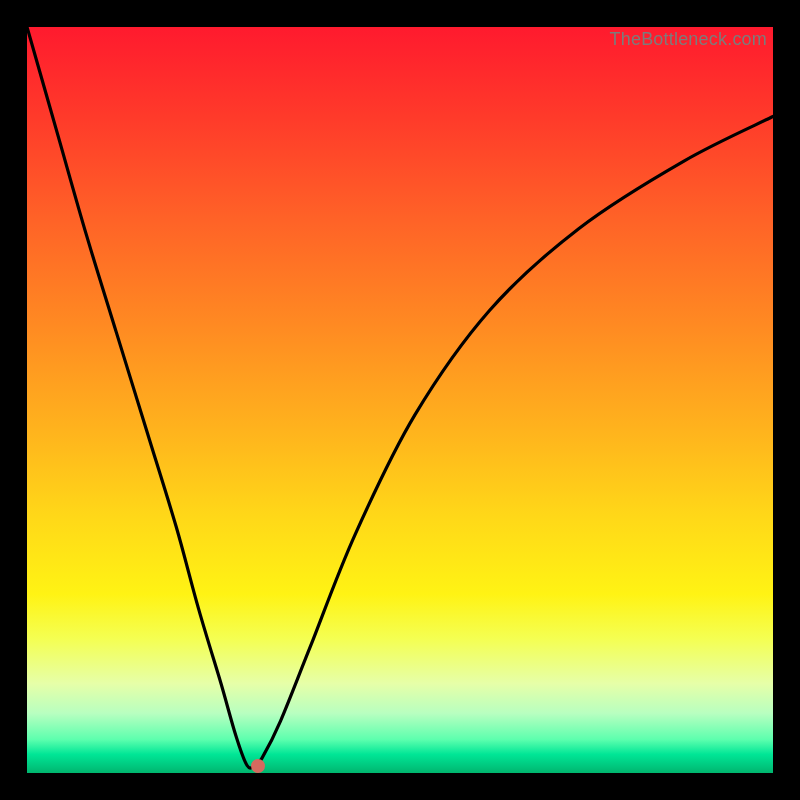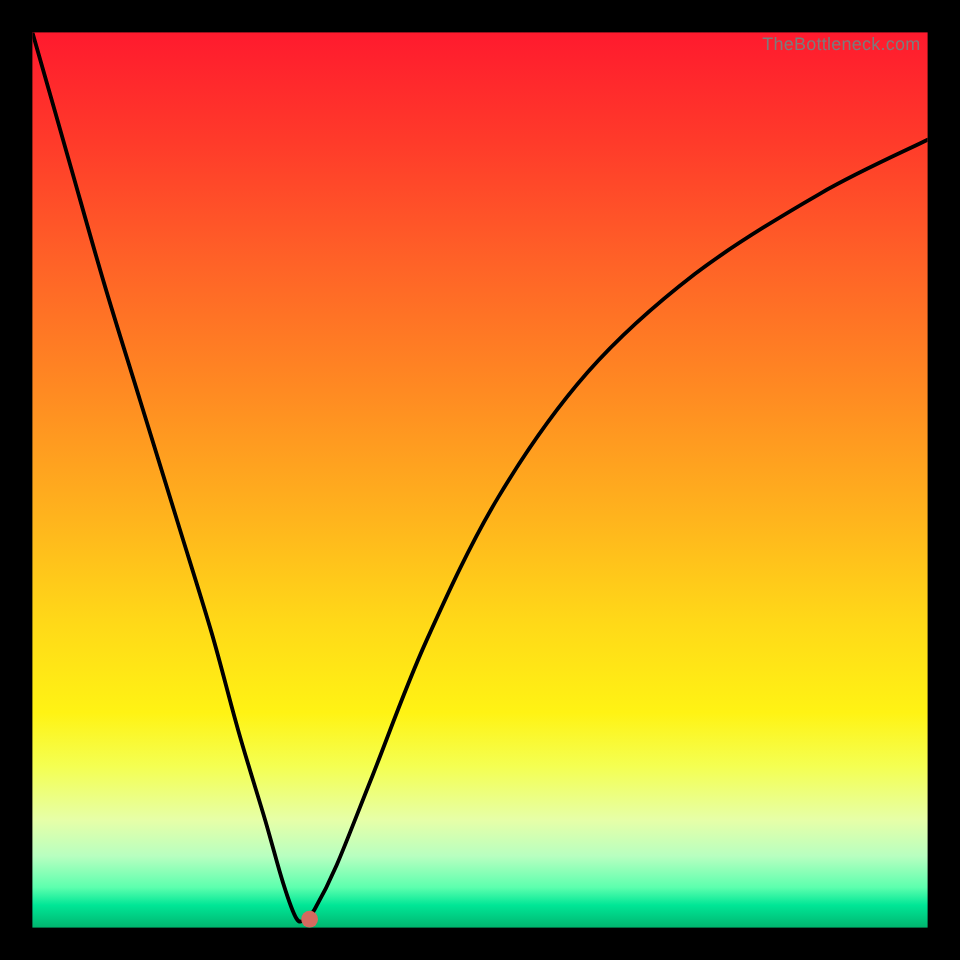--- a/index.html
+++ b/index.html
@@ -32,21 +32,21 @@
       #00e696 97.5%,
       #00c97f 99%,
       #00b56e 100%
     );
   }
   .watermark {
     position: absolute;
     top: 2px;
     right: 6px;
     font-family: Arial, Helvetica, sans-serif;
-    font-size: 15px;
+    font-size: 18px;
     color: #7c7c7c;
     letter-spacing: 0.2px;
     font-weight: 400;
   }
   svg.curve {
     position: absolute;
     left: 0;
     top: 0;
     width: 746px;
     height: 746px;

